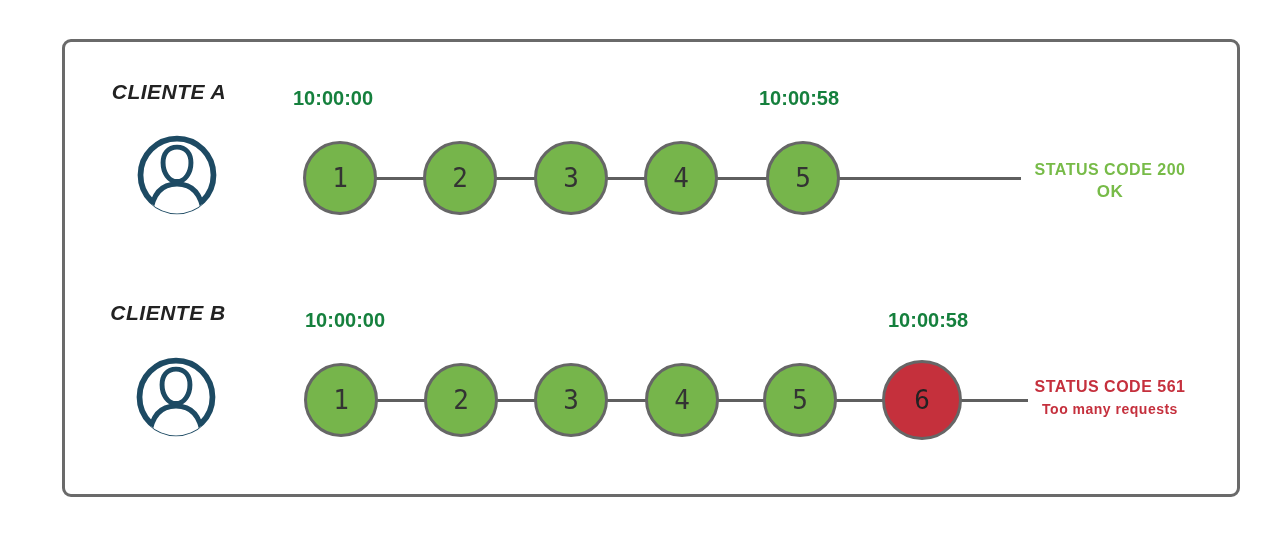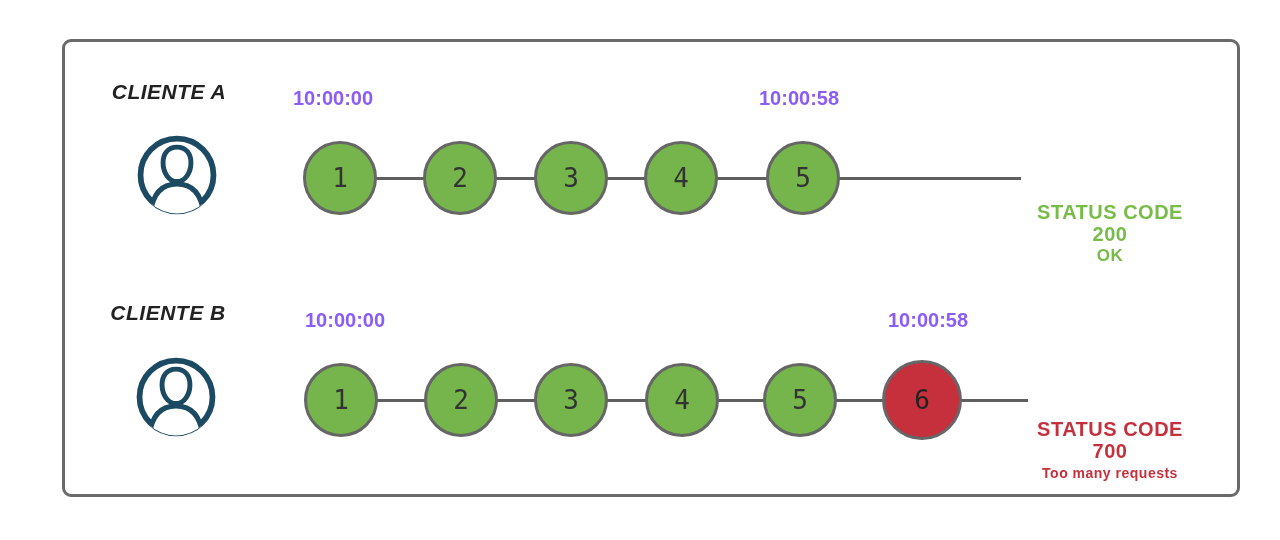--- a/index.html
+++ b/index.html
@@ -8,40 +8,40 @@
   .frame{position:absolute;left:62px;top:39px;width:1172px;height:452px;
          border:3px solid #6a6a6a;border-radius:9px;background:#ffffff;}
   .client-label{position:absolute;width:210px;text-align:center;
                 font-size:21px;font-weight:bold;font-style:italic;
                 color:#222222;letter-spacing:0.5px;}
   .client-a-label{left:64px;top:80px;}
   .client-b-label{left:63px;top:301px;font-style:italic;}
   .person-icon{position:absolute;width:82px;height:82px;}
   .icon-a{left:136px;top:134px;}
   .icon-b{left:135px;top:356px;}
-  .timestamp{position:absolute;font-size:20px;font-weight:bold;color:#8b5cf6;}
+  .timestamp{position:absolute;font-size:20px;font-weight:bold;color:#15803d;}
   .ts-a-start{left:293px;top:87px;}
   .ts-a-end{left:759px;top:87px;}
   .ts-b-start{left:305px;top:309px;}
   .ts-b-end{left:888px;top:309px;}
   .timeline-line{position:absolute;height:3px;background:#5f5f5f;}
   .line-a{left:340px;top:177px;width:681px;}
   .line-b{left:341px;top:399px;width:687px;}
   .circle{position:absolute;width:74px;height:74px;border-radius:50%;
           background:#76b54b;border:3px solid #666666;box-sizing:border-box;
           display:flex;align-items:center;justify-content:center;
           font-family:"DejaVu Sans Mono",monospace;font-size:26px;color:#333333;}
   .circle.blocked{width:80px;height:80px;background:#c5303c;color:#222222;}
   .row-a-circle{top:141px;}
   .row-b-circle{top:363px;}
   .status-block{position:absolute;width:180px;text-align:center;
                 font-weight:bold;line-height:22px;letter-spacing:0.5px;}
   .status-a{left:1020px;top:159px;color:#77bb48;}
   .status-b{left:1020px;top:376px;color:#c5303d;}
-  .status-title{font-size:20px;margin-top:42px;}
+  .status-title{font-size:16px;}
   .status-detail{font-size:17px;}
   .status-b .status-detail{font-size:14px;}
 </style>
 </head>
 <body>
 
 <div class="canvas">
   <div class="frame"></div>
 
   <div class="client-label client-a-label">CLIENTE A</div>
@@ -118,16 +118,16 @@
     <span>4</span>
   </div>
   <div class="circle row-b-circle" style="left:763px;">
     <span>5</span>
   </div>
   <div class="circle blocked" style="left:882px;top:360px;">
     <span>6</span>
   </div>
 
   <div class="status-block status-b">
-    <div class="status-title">STATUS CODE 700</div>
+    <div class="status-title">STATUS CODE 561</div>
     <div class="status-detail">Too many requests</div>
   </div>
 </div>
 
 </body></html>

